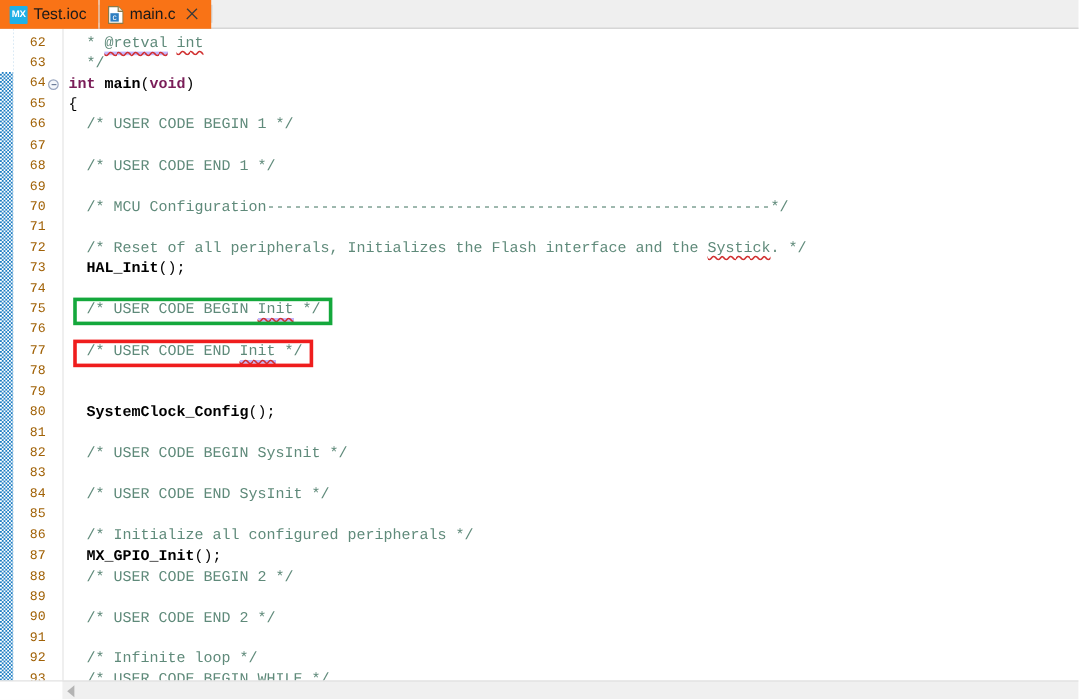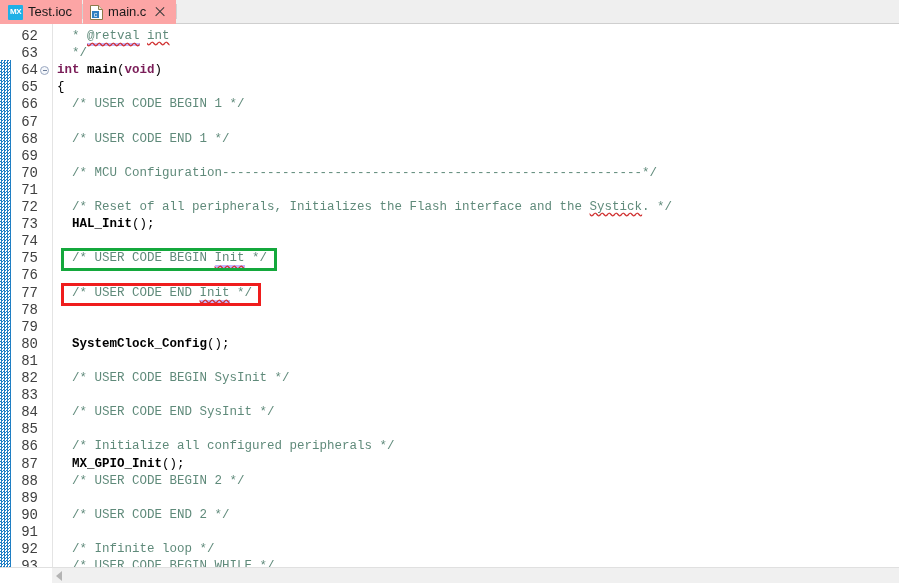--- a/index.html
+++ b/index.html
@@ -31,21 +31,21 @@
     z-index: 20;
   }
   .tab {
     display: flex;
     align-items: center;
     gap: 5px;
     padding: 0 10px 0 7px;
     height: 24px;
     font-size: 13px;
     color: #1a1a1a;
-    background: #fca5a5;
+    background: #f97316;
     position: relative;
     cursor: default;
     white-space: nowrap;
   }
   .tab.first { padding-left: 8px; }
   .tab-sep {
     width: 1px;
     background: #d2d2d2;
     margin: 4px 0;
   }
@@ -146,23 +146,23 @@
     line-height: 17.1px;
     white-space: pre;
     font-family: "Liberation Mono", monospace;
     font-size: 12.5px;
   }
   .lineno {
     position: absolute;
     left: 0; top: 0;
     width: 38px;
     text-align: right;
-    color: #404040;
+    color: #a16207;
     font-family: "Liberation Mono", monospace;
-    font-size: 14px;
+    font-size: 11px;
   }
   .fold {
     position: absolute;
     left: 40px; top: 4px;
     width: 9px; height: 9px;
     border: 1px solid #9aa7c0;
     border-radius: 50%;
     background: #f4f7fb;
   }
   .fold::after {

